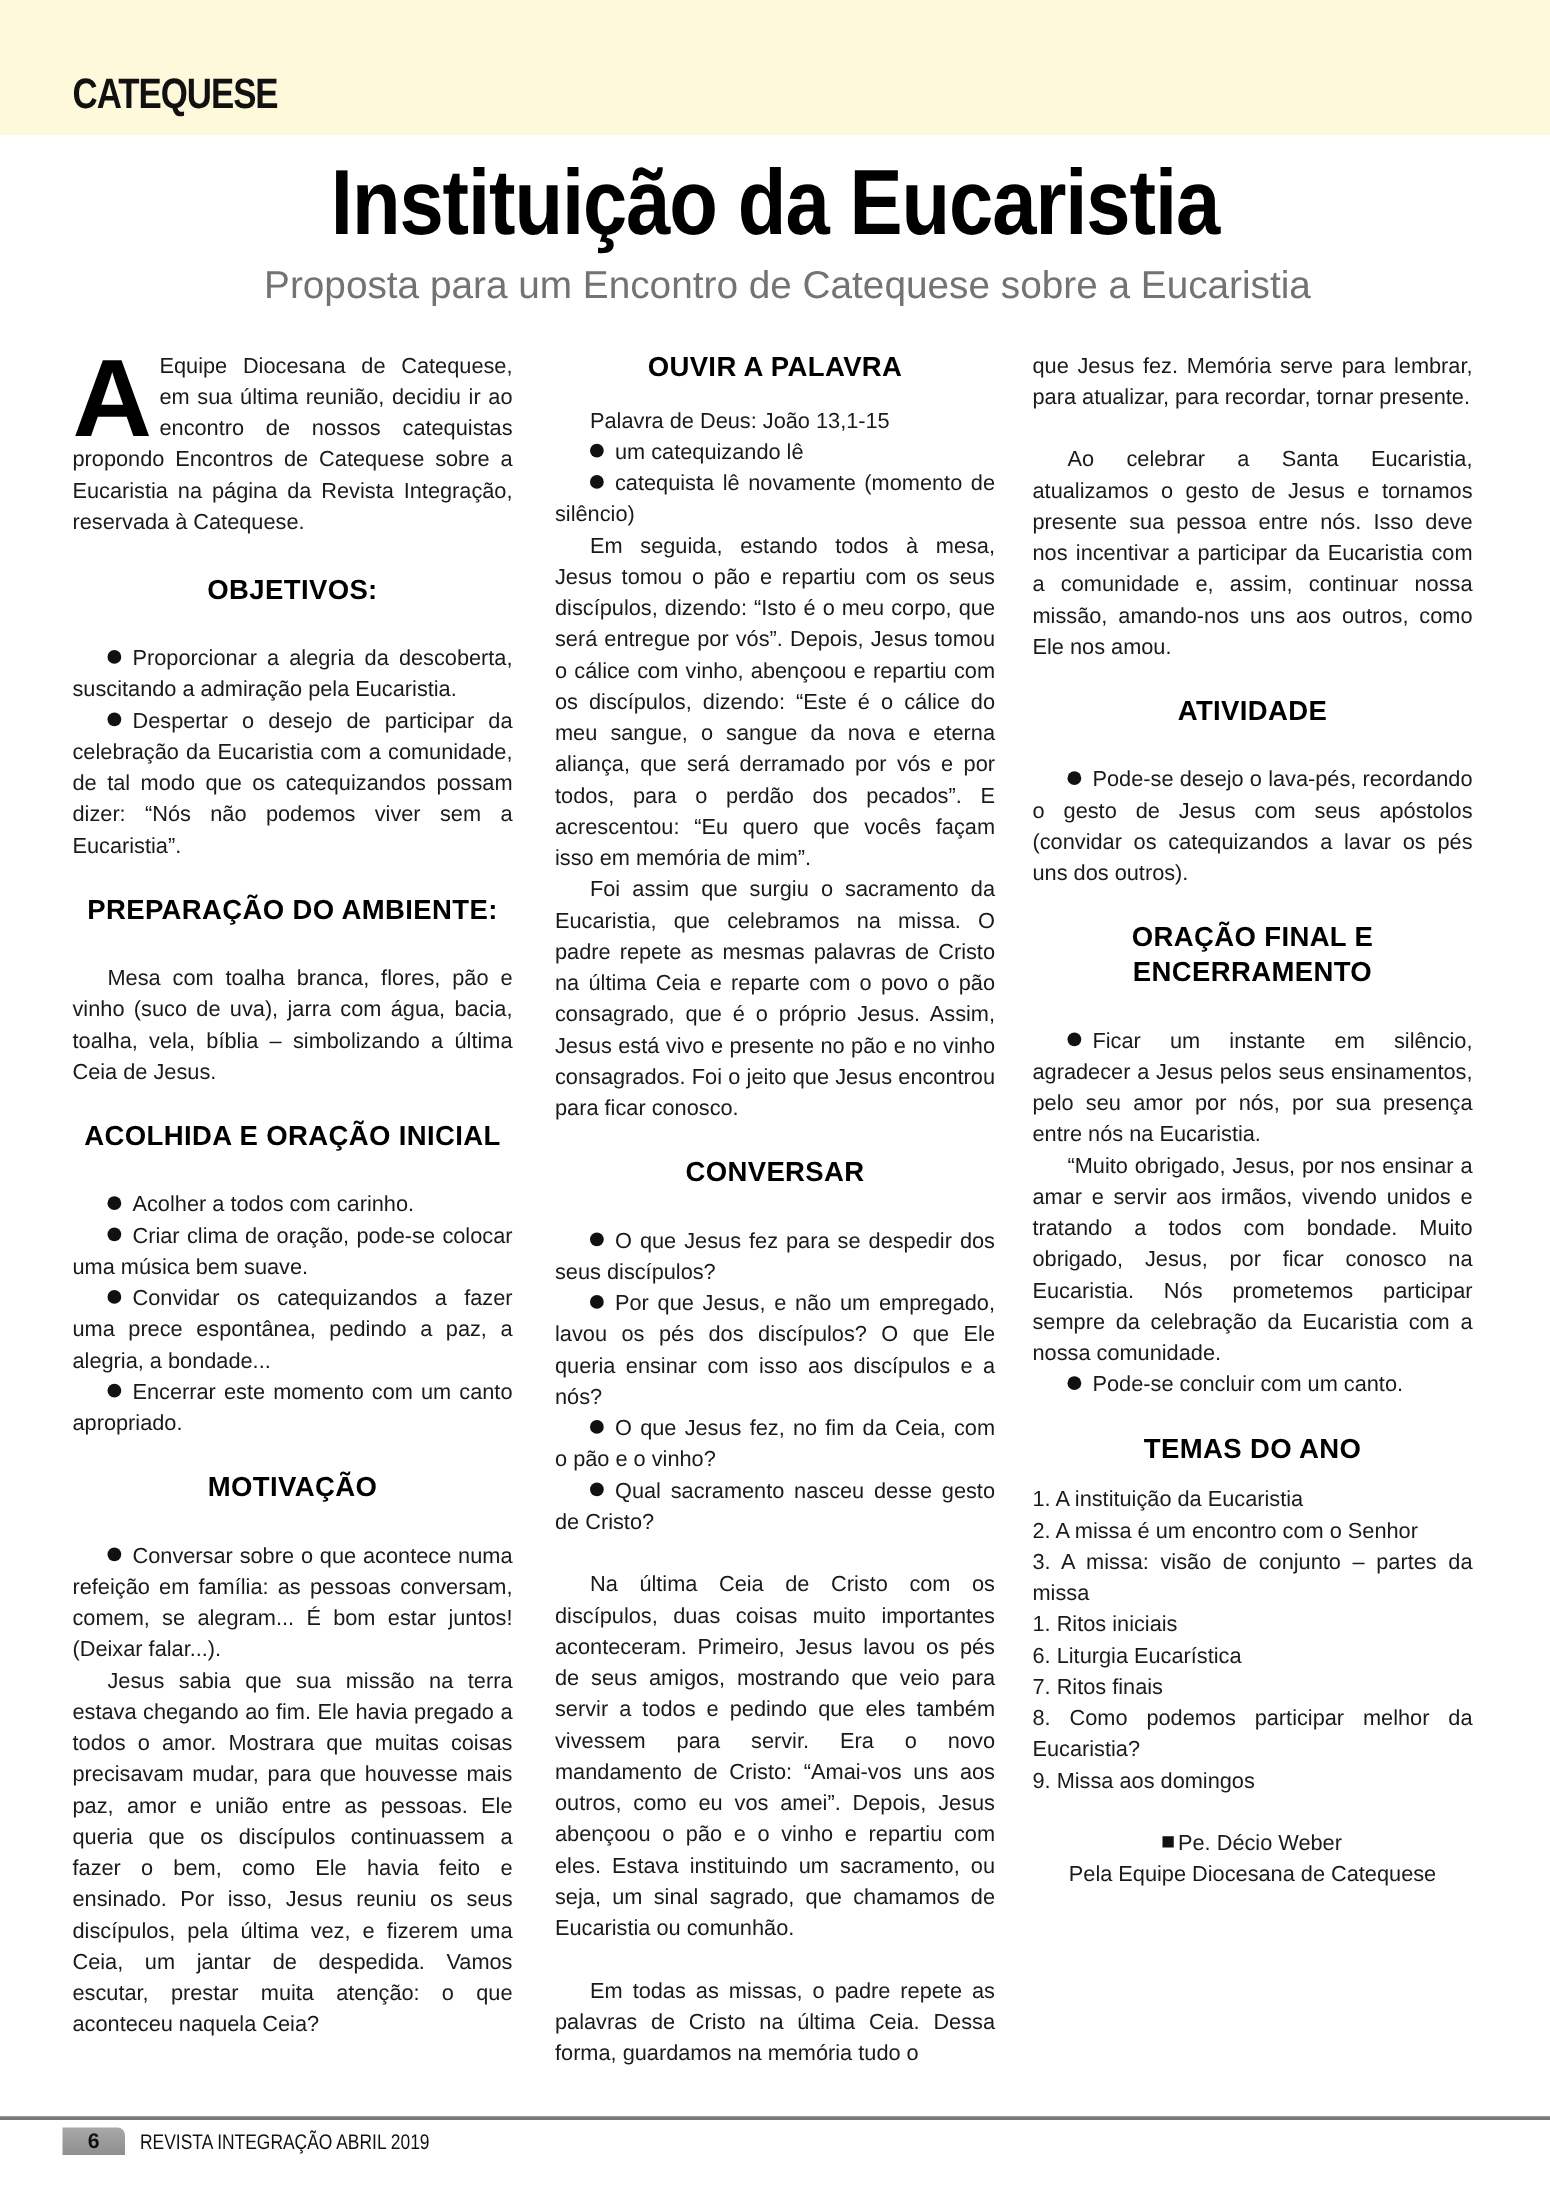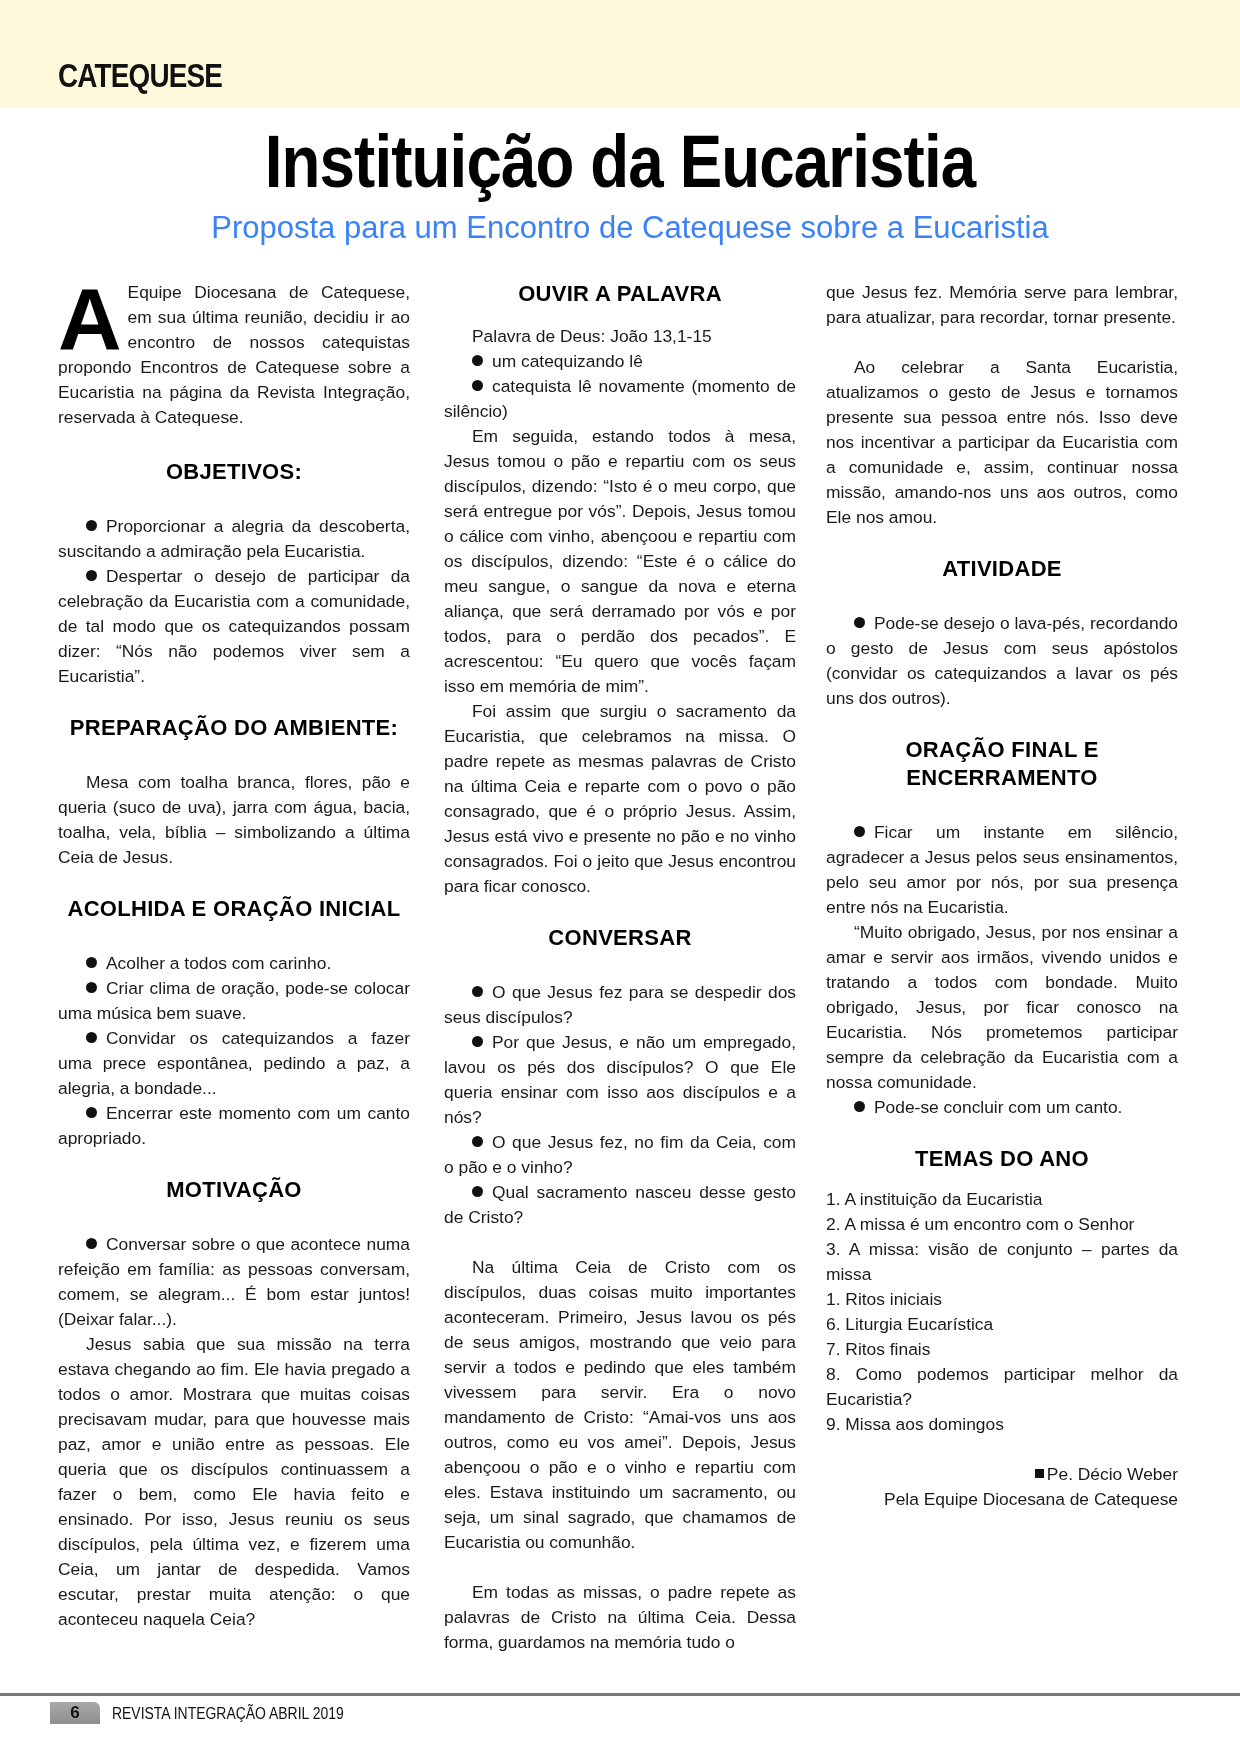--- a/index.html
+++ b/index.html
@@ -19,21 +19,21 @@
     color: #111;
   }
   .title {
     position: absolute; left: 0; width: 1240px; top: 122px; text-align: center;
     font-family: "Liberation Sans", sans-serif; font-weight: bold;
     font-size: 74px; line-height: 80px; color: #000;
     transform: scaleX(0.86); transform-origin: center top; letter-spacing: -1px;
   }
   .subtitle {
     position: absolute; left: 0; width: 1240px; top: 210px; text-align: center;
-    font-size: 31px; color: #3b82f6; padding-left: 20px; box-sizing: border-box;
+    font-size: 31px; color: #737373; padding-left: 20px; box-sizing: border-box;
   }
   .col {
     position: absolute; top: 280px; width: 352px;
     font-size: 17.4px; line-height: 25px; color: #1a1a1a;
   }
   .col1 { left: 58px; }
   .col2 { left: 444px; }
   .col3 { left: 826px; }
   .col p { margin: 0; text-align: justify; text-indent: 28px; }
   .col p.noind { text-indent: 0; }
@@ -44,21 +44,21 @@
     font-size: 22px; line-height: 28px; letter-spacing: 0.3px;
   }
   .gap-s { height: 25px; }
   .gap-m { height: 28px; }
   .dropcap {
     float: left; font-size: 88px; line-height: 70px; font-weight: 900;
     margin: 4px 6px 0 0; color: #000; font-family: "Liberation Sans", sans-serif;
   }
   ol.temas { list-style: none; margin: 0; padding: 0; }
   ol.temas li { text-align: justify; }
-  .sign { text-align: right; margin-top: 25px; }
+  .sign { text-align: center; margin-top: 25px; }
   .sq { display: inline-block; width: 9px; height: 9px; background: #111; margin-right: 3px; vertical-align: 2px; }
   .footer-rule {
     position: absolute; left: 0; top: 1693px; width: 1240px; height: 3px; background: #7a7a7a;
   }
   .page-tab {
     position: absolute; left: 50px; top: 1702px; width: 50px; height: 22px;
     background: linear-gradient(#a8a8a8, #8e8e8e); border-radius: 0 6px 0 0;
     font-weight: bold; font-size: 17px; line-height: 22px; text-align: center; color: #111;
   }
   .footer-text {
@@ -79,21 +79,21 @@
     <span class="dropcap">A</span><span>Equipe Diocesana de Catequese, em sua última reunião, decidiu ir ao encontro de nossos catequistas propondo Encontros de Catequese sobre a Eucaristia na página da Revista Integração, reservada à Catequese.</span>
   </p>
   <div class="gap-m"></div>
   <h2>OBJETIVOS:</h2>
   <div class="gap-m"></div>
   <p class="bul"><span class="bullet"></span><span>Proporcionar a alegria da descoberta, suscitando a admiração pela Eucaristia.</span></p>
   <p class="bul"><span class="bullet"></span><span>Despertar o desejo de participar da celebração da Eucaristia com a comunidade, de tal modo que os catequizandos possam dizer: “Nós não podemos viver sem a Eucaristia”.</span></p>
   <div class="gap-s"></div>
   <h2>PREPARAÇÃO DO AMBIENTE:</h2>
   <div class="gap-m"></div>
-  <p>Mesa com toalha branca, flores, pão e queria (suco de uva), jarra com água, bacia, toalha, vela, bíblia – simbolizando a última Ceia de Jesus.</p>
+  <p>Mesa com toalha branca, flores, pão e vinho (suco de uva), jarra com água, bacia, toalha, vela, bíblia – simbolizando a última Ceia de Jesus.</p>
   <div class="gap-s"></div>
   <h2>ACOLHIDA E ORAÇÃO INICIAL</h2>
   <div class="gap-m"></div>
   <p class="bul"><span class="bullet"></span><span>Acolher a todos com carinho.</span></p>
   <p class="bul"><span class="bullet"></span><span>Criar clima de oração, pode-se colocar uma música bem suave.</span></p>
   <p class="bul"><span class="bullet"></span><span>Convidar os catequizandos a fazer uma prece espontânea, pedindo a paz, a alegria, a bondade...</span></p>
   <p class="bul"><span class="bullet"></span><span>Encerrar este momento com um canto apropriado.</span></p>
   <div class="gap-s"></div>
   <h2>MOTIVAÇÃO</h2>
   <div class="gap-m"></div>

